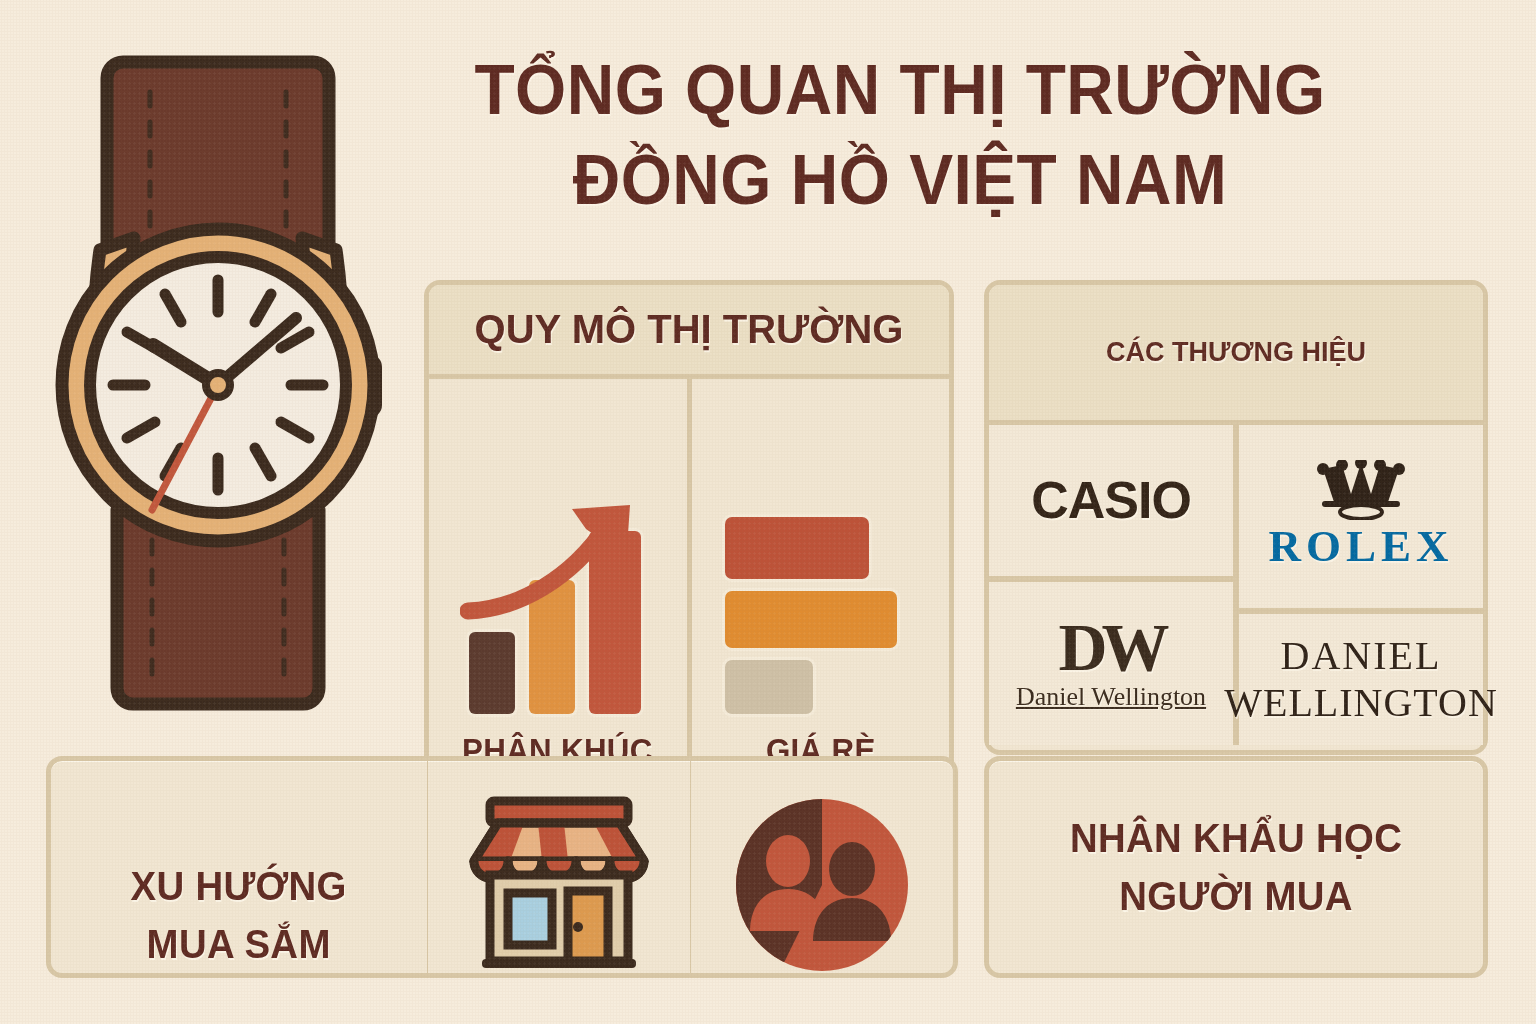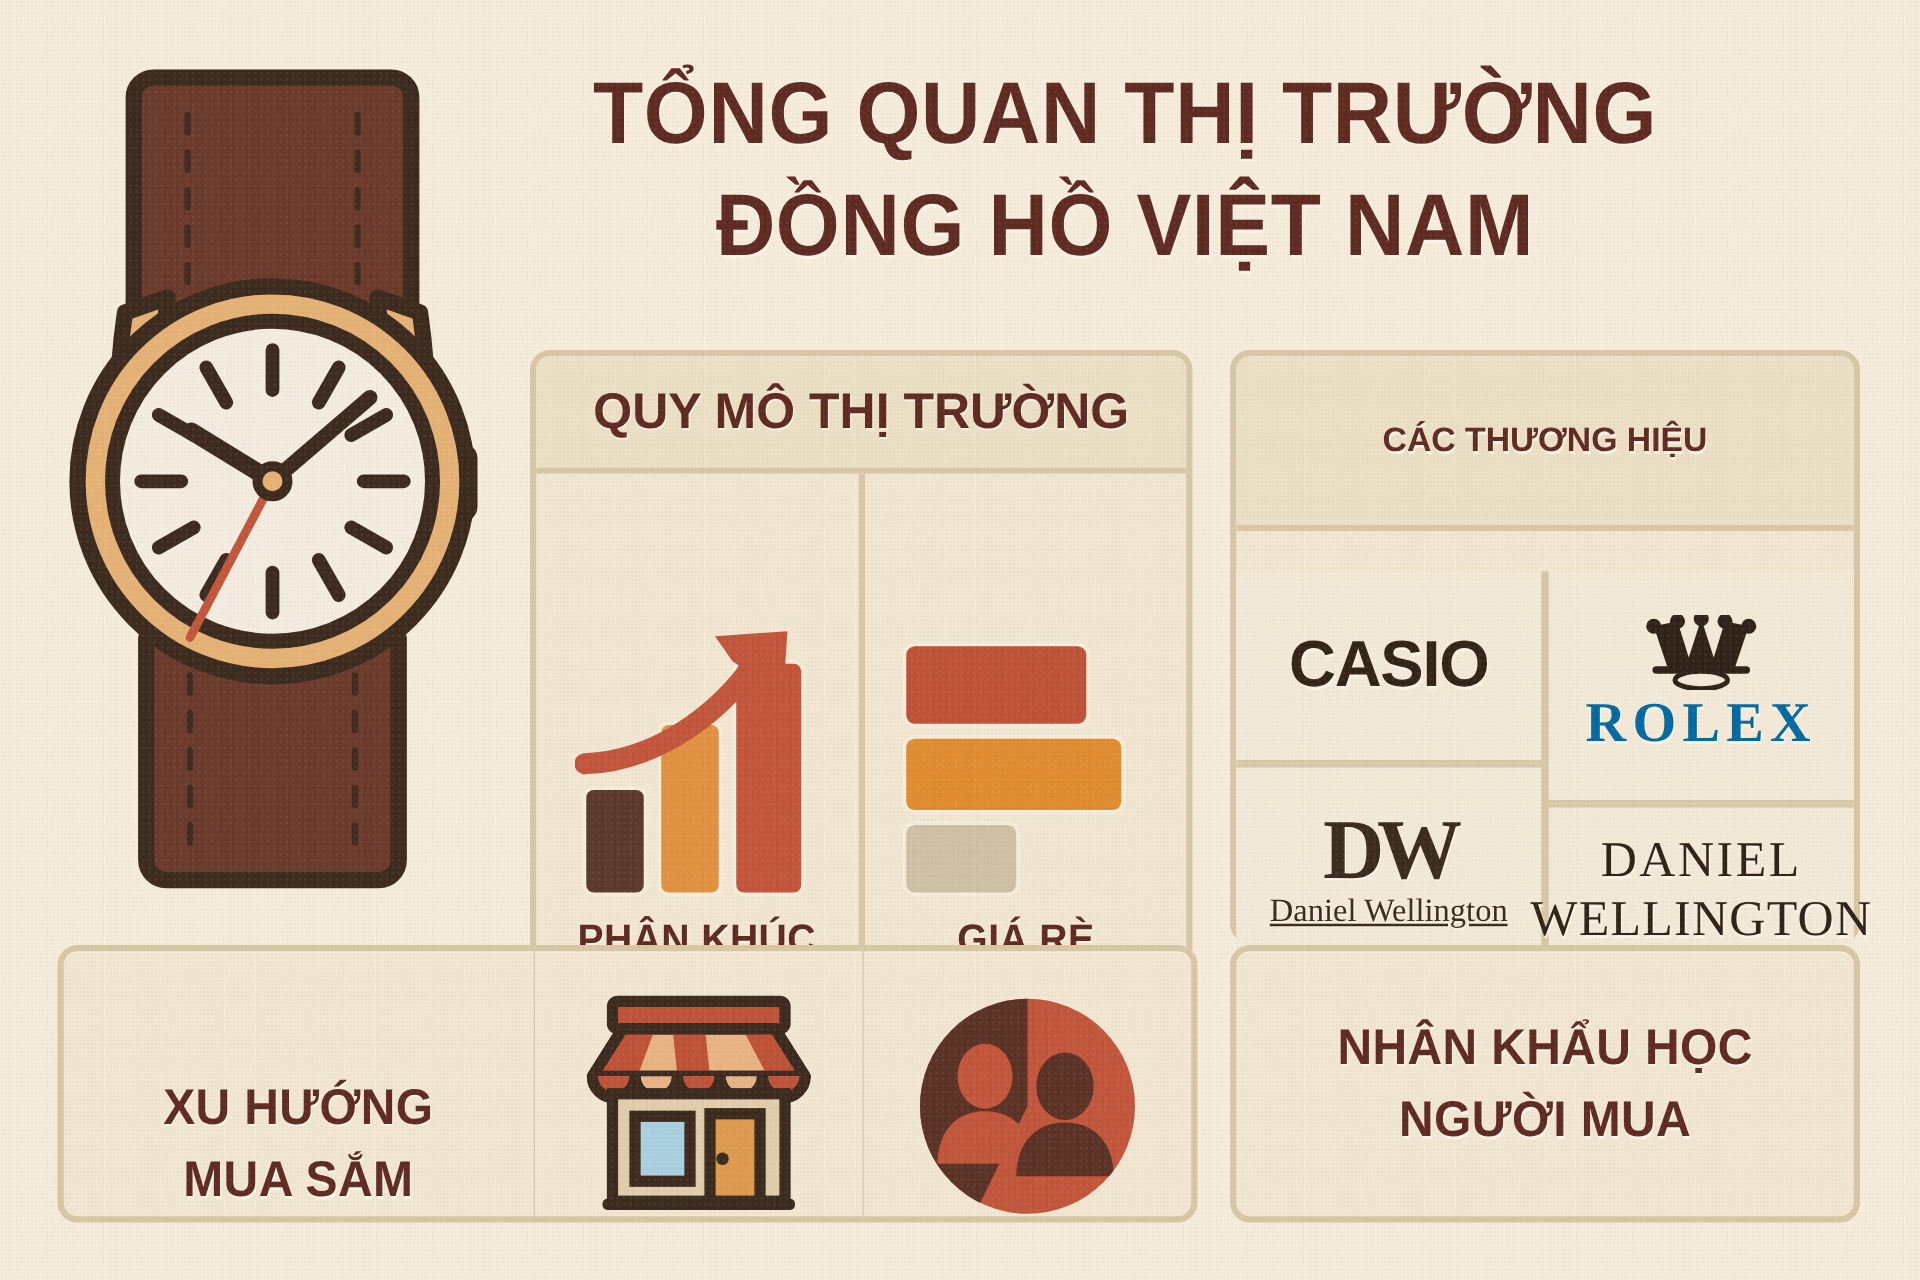--- a/index.html
+++ b/index.html
@@ -77,21 +77,21 @@
   .barchart{position:relative;width:190px;height:215px;margin-bottom:18px;}
   .bc-bar{position:absolute;bottom:0;border-radius:6px;box-shadow:0 0 0 3px #f5ecda;}
   .bc-arrow{position:absolute;left:-3px;top:0;width:196px;height:132px;}
   .hbars{display:flex;flex-direction:column;gap:12px;align-items:flex-start;
          width:190px;margin-bottom:18px;margin-top:8px;}
   .hbar{border-radius:7px;box-shadow:0 0 0 3px #f5ecda;}
 
   
   #p-brands{left:984px;top:280px;width:504px;height:475px;}
   #p-brands .panel-head{height:140px;font-size:27px;line-height:1.2;flex-direction:column;}
-  #brand-grid{position:relative;height:calc(100% - 145px);margin-top:32px;}
+  #brand-grid{position:relative;height:calc(100% - 145px);}
   .bcell{
     position:absolute;display:flex;flex-direction:column;
     align-items:center;justify-content:center;
     border:3px solid #d8c7a6;box-sizing:border-box;
     background:#f3e9d7;
   }
   .bcell.b-casio{left:0;top:0;width:50%;height:48%;border-left:0;border-top:0;}
   .bcell.b-rolex{left:50%;top:0;width:50%;height:58%;border-right:0;border-top:0;}
   .bcell.b-dw  {left:0;top:48%;width:50%;height:52%;border-left:0;border-bottom:0;}
   .bcell.b-dw2 {left:50%;top:58%;width:50%;height:42%;border-right:0;border-bottom:0;}

